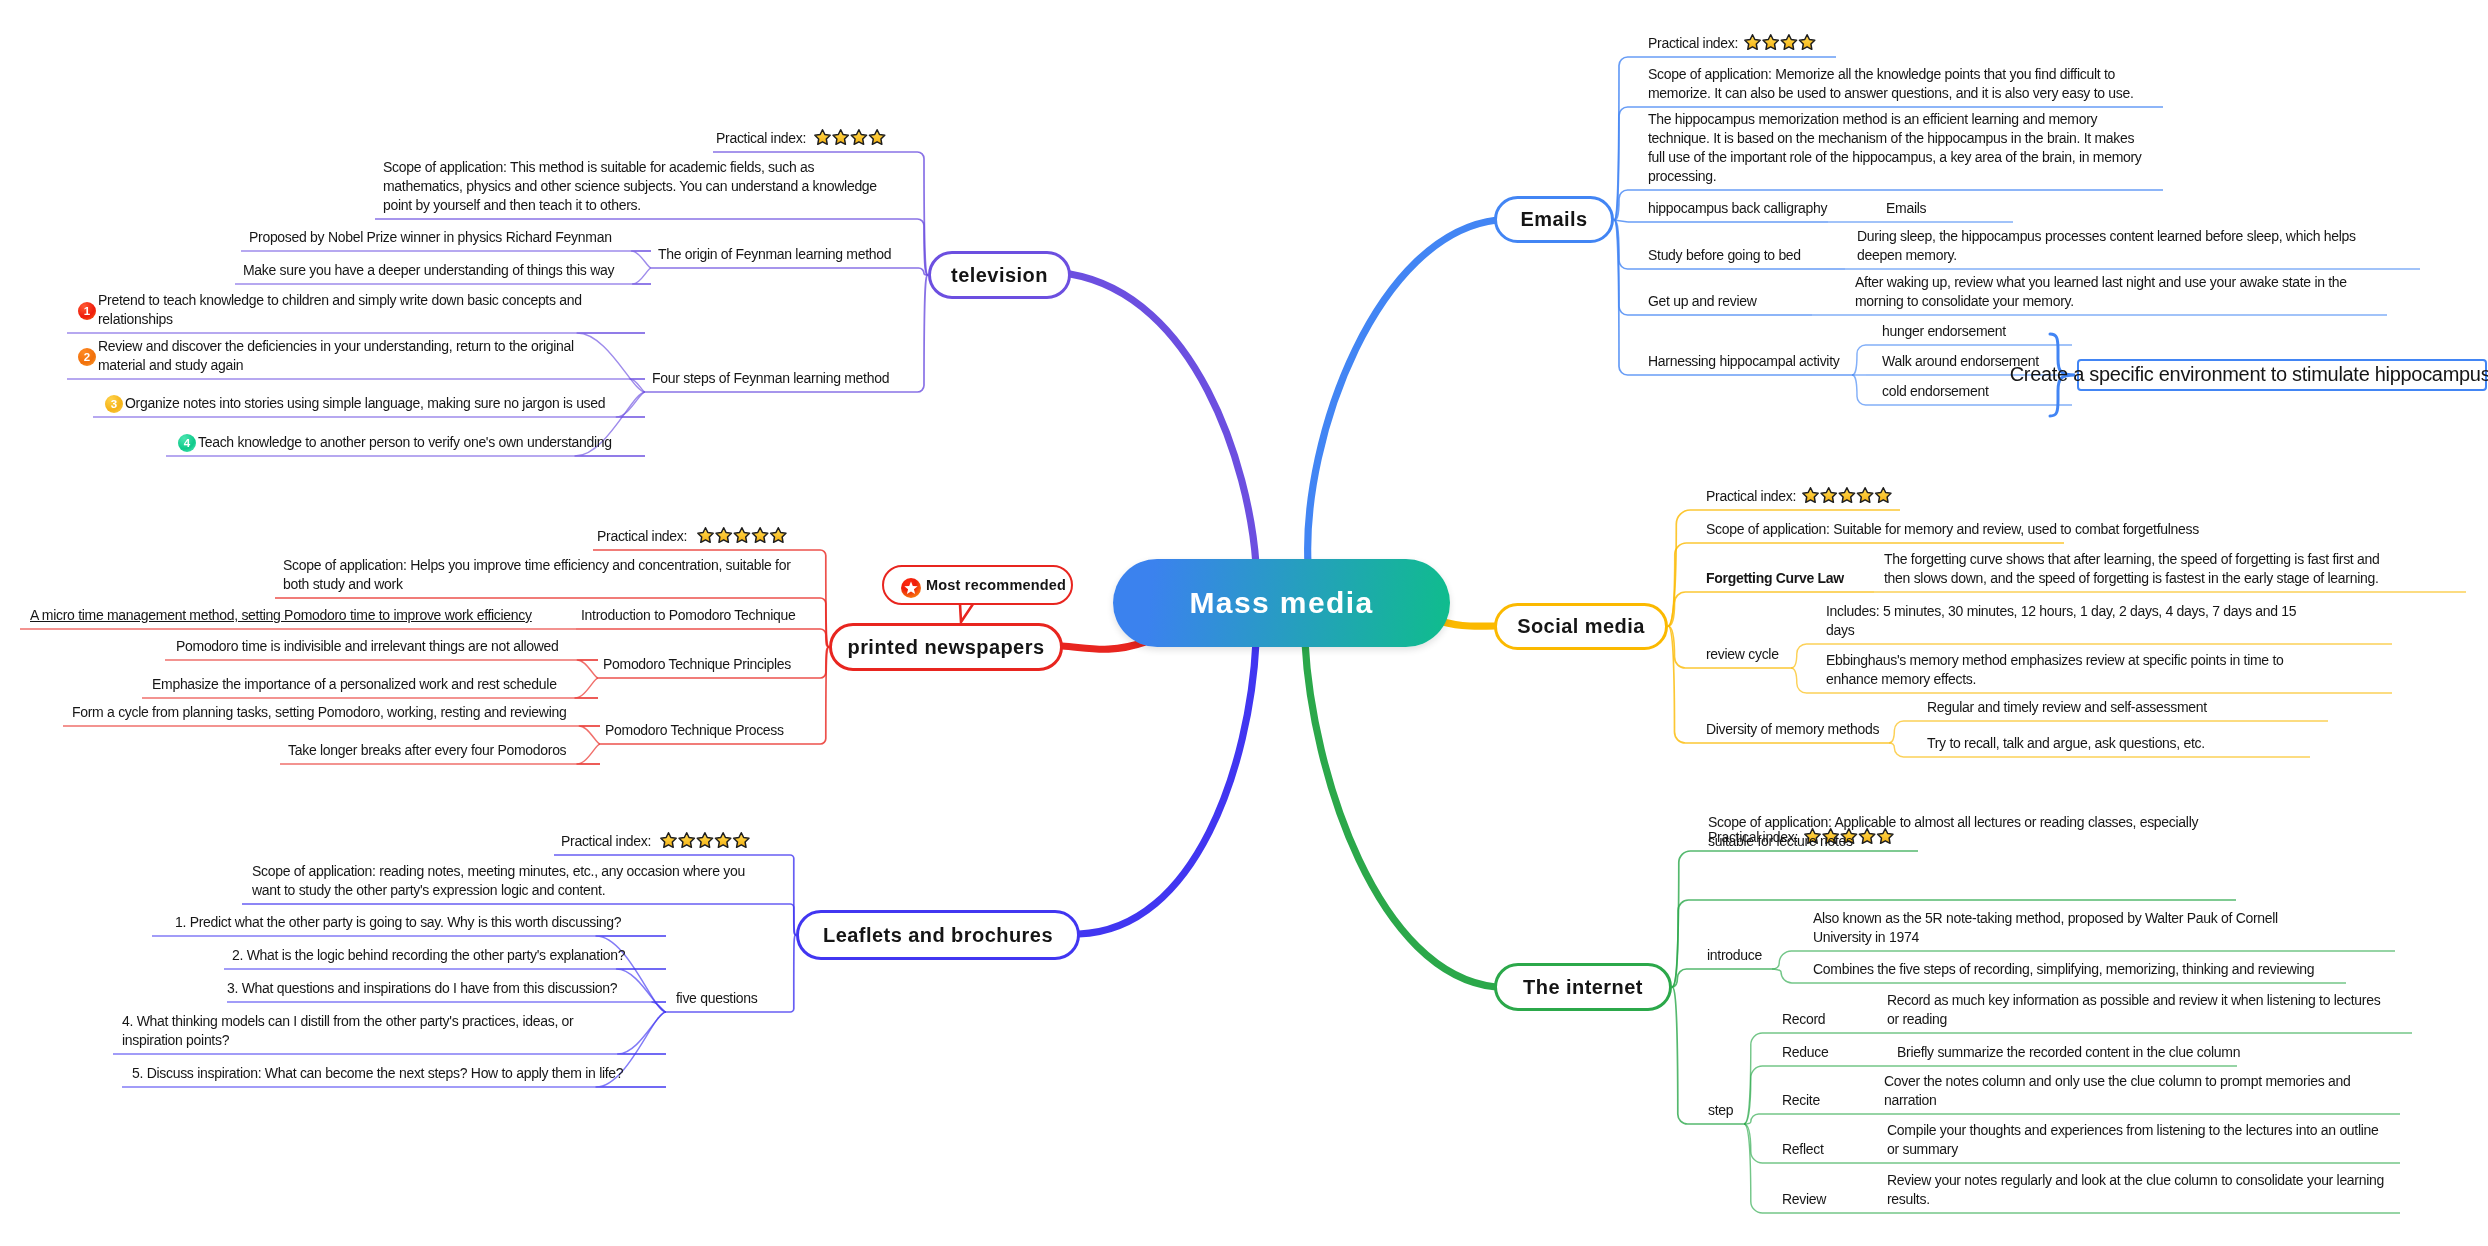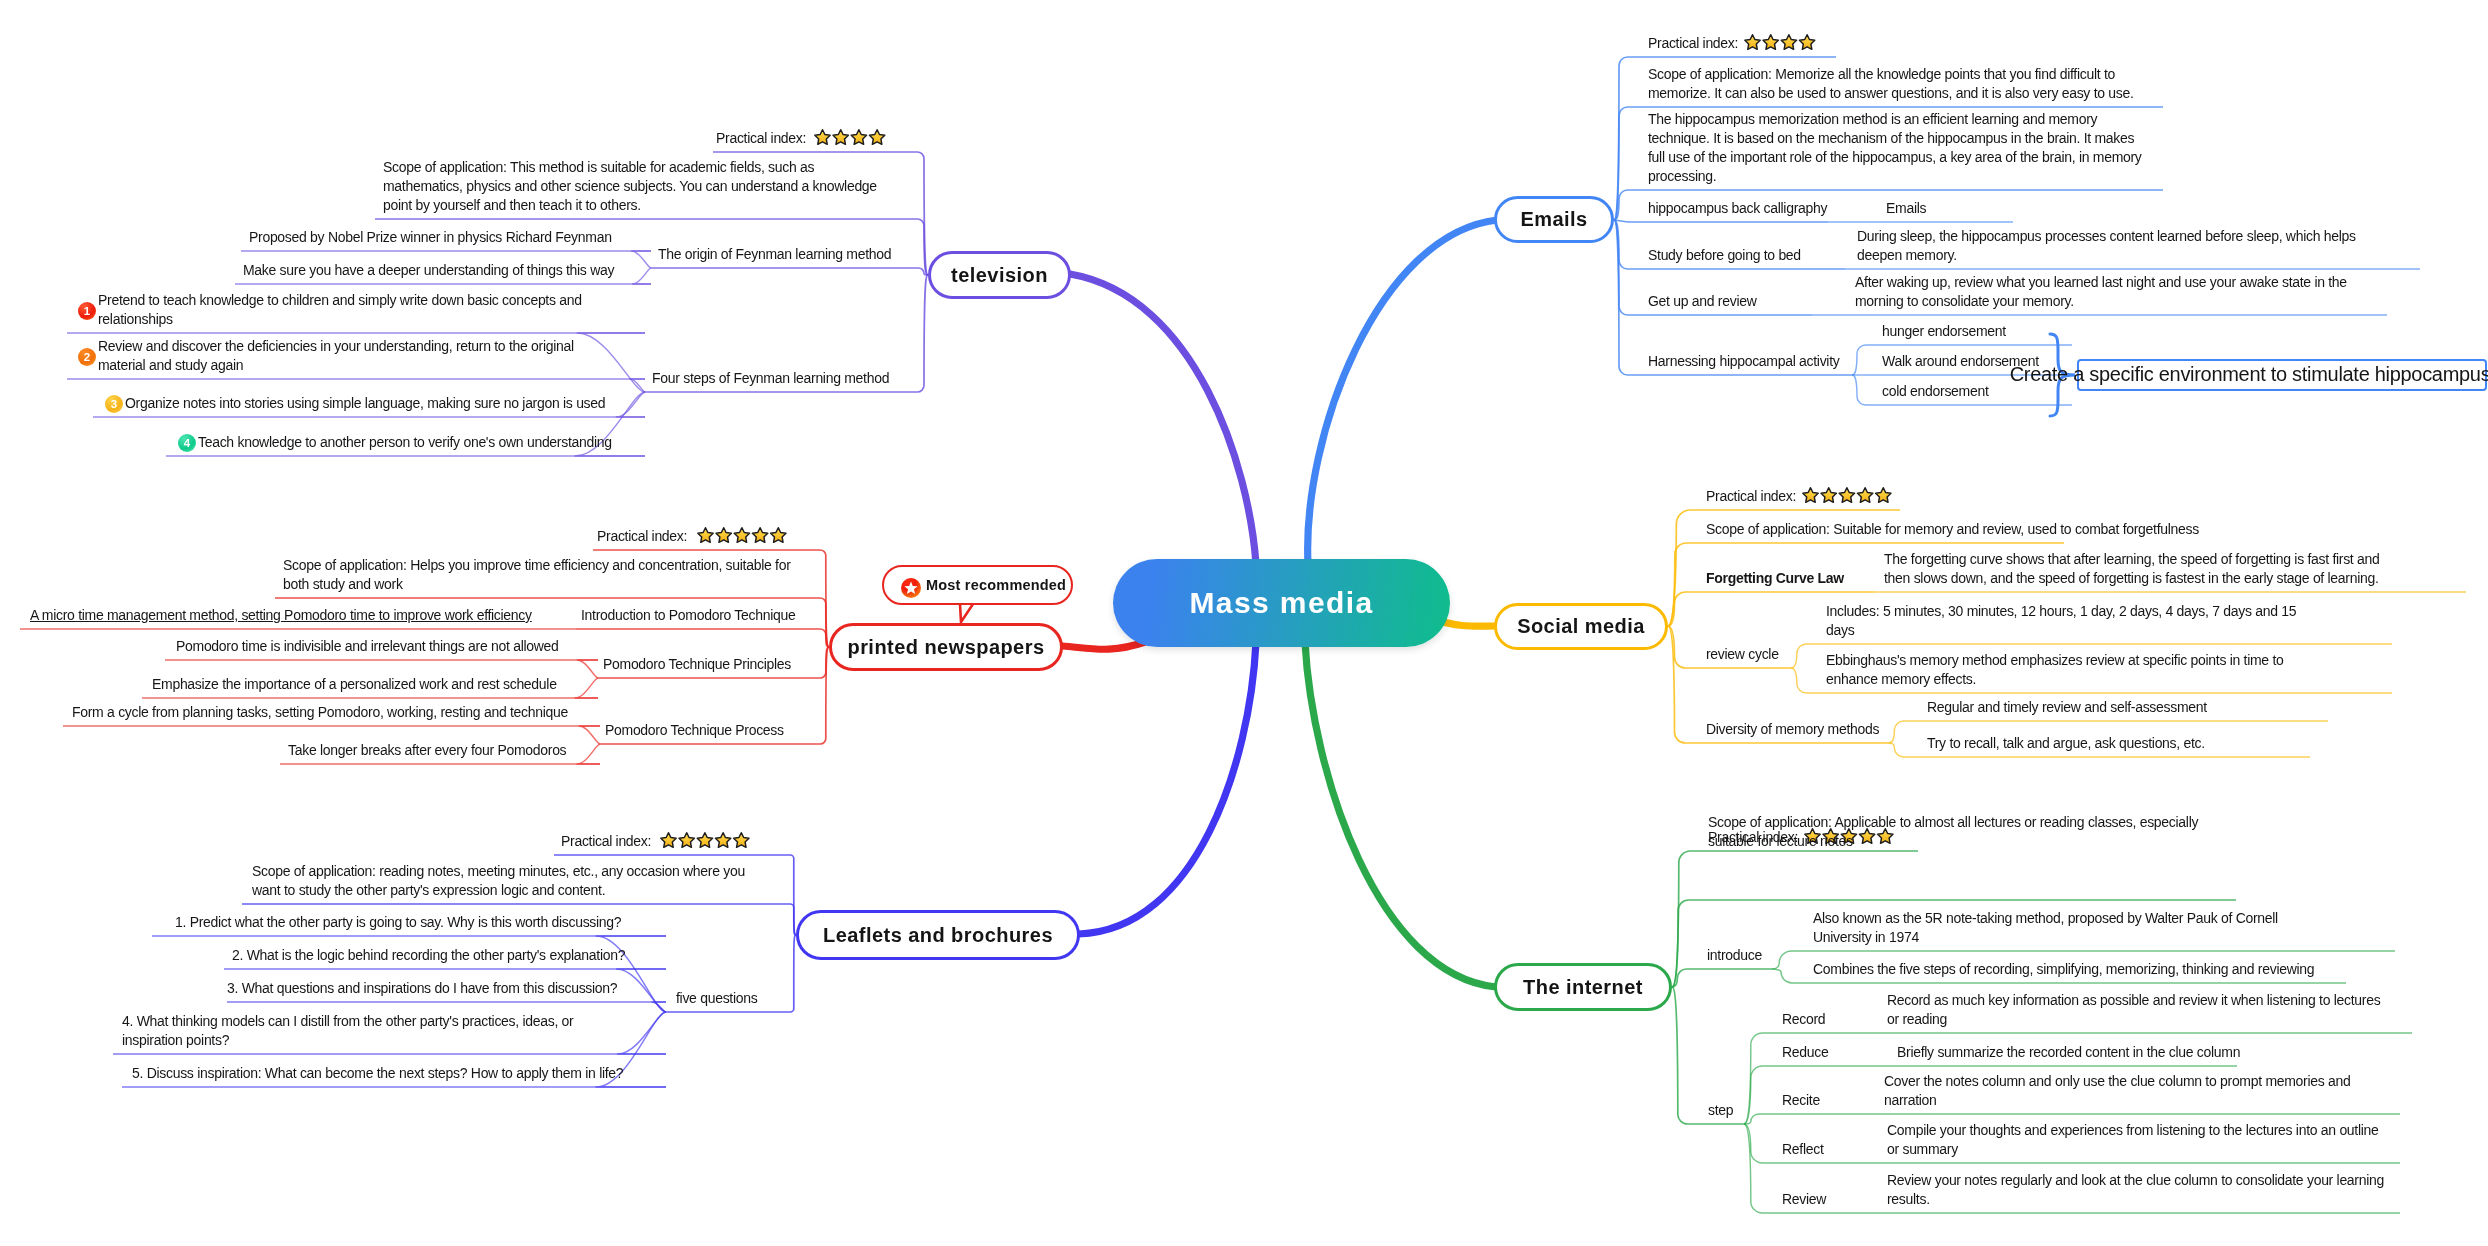--- a/index.html
+++ b/index.html
@@ -264,21 +264,21 @@
     <div class="node-text" style="left: 198px; width: 422px; top: 432.5px;">Teach knowledge to another person to verify one's own understanding</div>
     <div class="numbadge" style="left: 178px; top: 434px; background: radial-gradient(circle at 34% 24%, rgb(74, 230, 176) 0%, rgb(15, 201, 138) 58%, rgb(91, 238, 192) 100%);">4</div>
     <div class="node-text" style="left: 597px; width: 92px; top: 526.5px;"><span>Practical index:</span></div>
     <div class="node-text" style="left: 283px; width: 516px; top: 555.5px;">Scope of application: Helps you improve time efficiency and concentration, suitable for both study and work</div>
     <div class="node-text" style="left: 581px; width: 220px; top: 605.5px;">Introduction to Pomodoro Technique</div>
     <div class="node-text" style="left: 30px; width: 510px; top: 605.5px; text-decoration: underline;">A micro time management method, setting Pomodoro time to improve work efficiency</div>
     <div class="node-text" style="left: 603px; width: 196px; top: 654.5px;">Pomodoro Technique Principles</div>
     <div class="node-text" style="left: 176px; width: 400px; top: 636.5px;">Pomodoro time is indivisible and irrelevant things are not allowed</div>
     <div class="node-text" style="left: 152px; width: 420px; top: 674.5px;">Emphasize the importance of a personalized work and rest schedule</div>
     <div class="node-text" style="left: 605px; width: 186px; top: 720.5px;">Pomodoro Technique Process</div>
-    <div class="node-text" style="left: 72px; width: 502px; top: 702.5px;">Form a cycle from planning tasks, setting Pomodoro, working, resting and technique</div>
+    <div class="node-text" style="left: 72px; width: 502px; top: 702.5px;">Form a cycle from planning tasks, setting Pomodoro, working, resting and reviewing</div>
     <div class="node-text" style="left: 288px; width: 286px; top: 740.5px;">Take longer breaks after every four Pomodoros</div>
     <div class="node-text" style="left: 561px; width: 95px; top: 831.5px;"><span>Practical index:</span></div>
     <div class="node-text" style="left: 252px; width: 500px; top: 861.5px;">Scope of application: reading notes, meeting minutes, etc., any occasion where you want to study the other party's expression logic and content.</div>
     <div class="node-text" style="left: 676px; width: 90px; top: 988.5px;">five questions</div>
     <div class="node-text" style="left: 175px; width: 460px; top: 912.5px;">1. Predict what the other party is going to say. Why is this worth discussing?</div>
     <div class="node-text" style="left: 232px; width: 430px; top: 945.5px;">2. What is the logic behind recording the other party's explanation?</div>
     <div class="node-text" style="left: 227px; width: 430px; top: 978.5px;">3. What questions and inspirations do I have from this discussion?</div>
     <div class="node-text" style="left: 122px; width: 460px; top: 1011.5px;">4. What thinking models can I distill from the other party's practices, ideas, or inspiration points?</div>
     <div class="node-text" style="left: 132px; width: 500px; top: 1063.5px;">5. Discuss inspiration: What can become the next steps? How to apply them in life?</div>
     <div class="node-text" style="left: 1648px; width: 95px; top: 33.5px;"><span>Practical index:</span></div>

